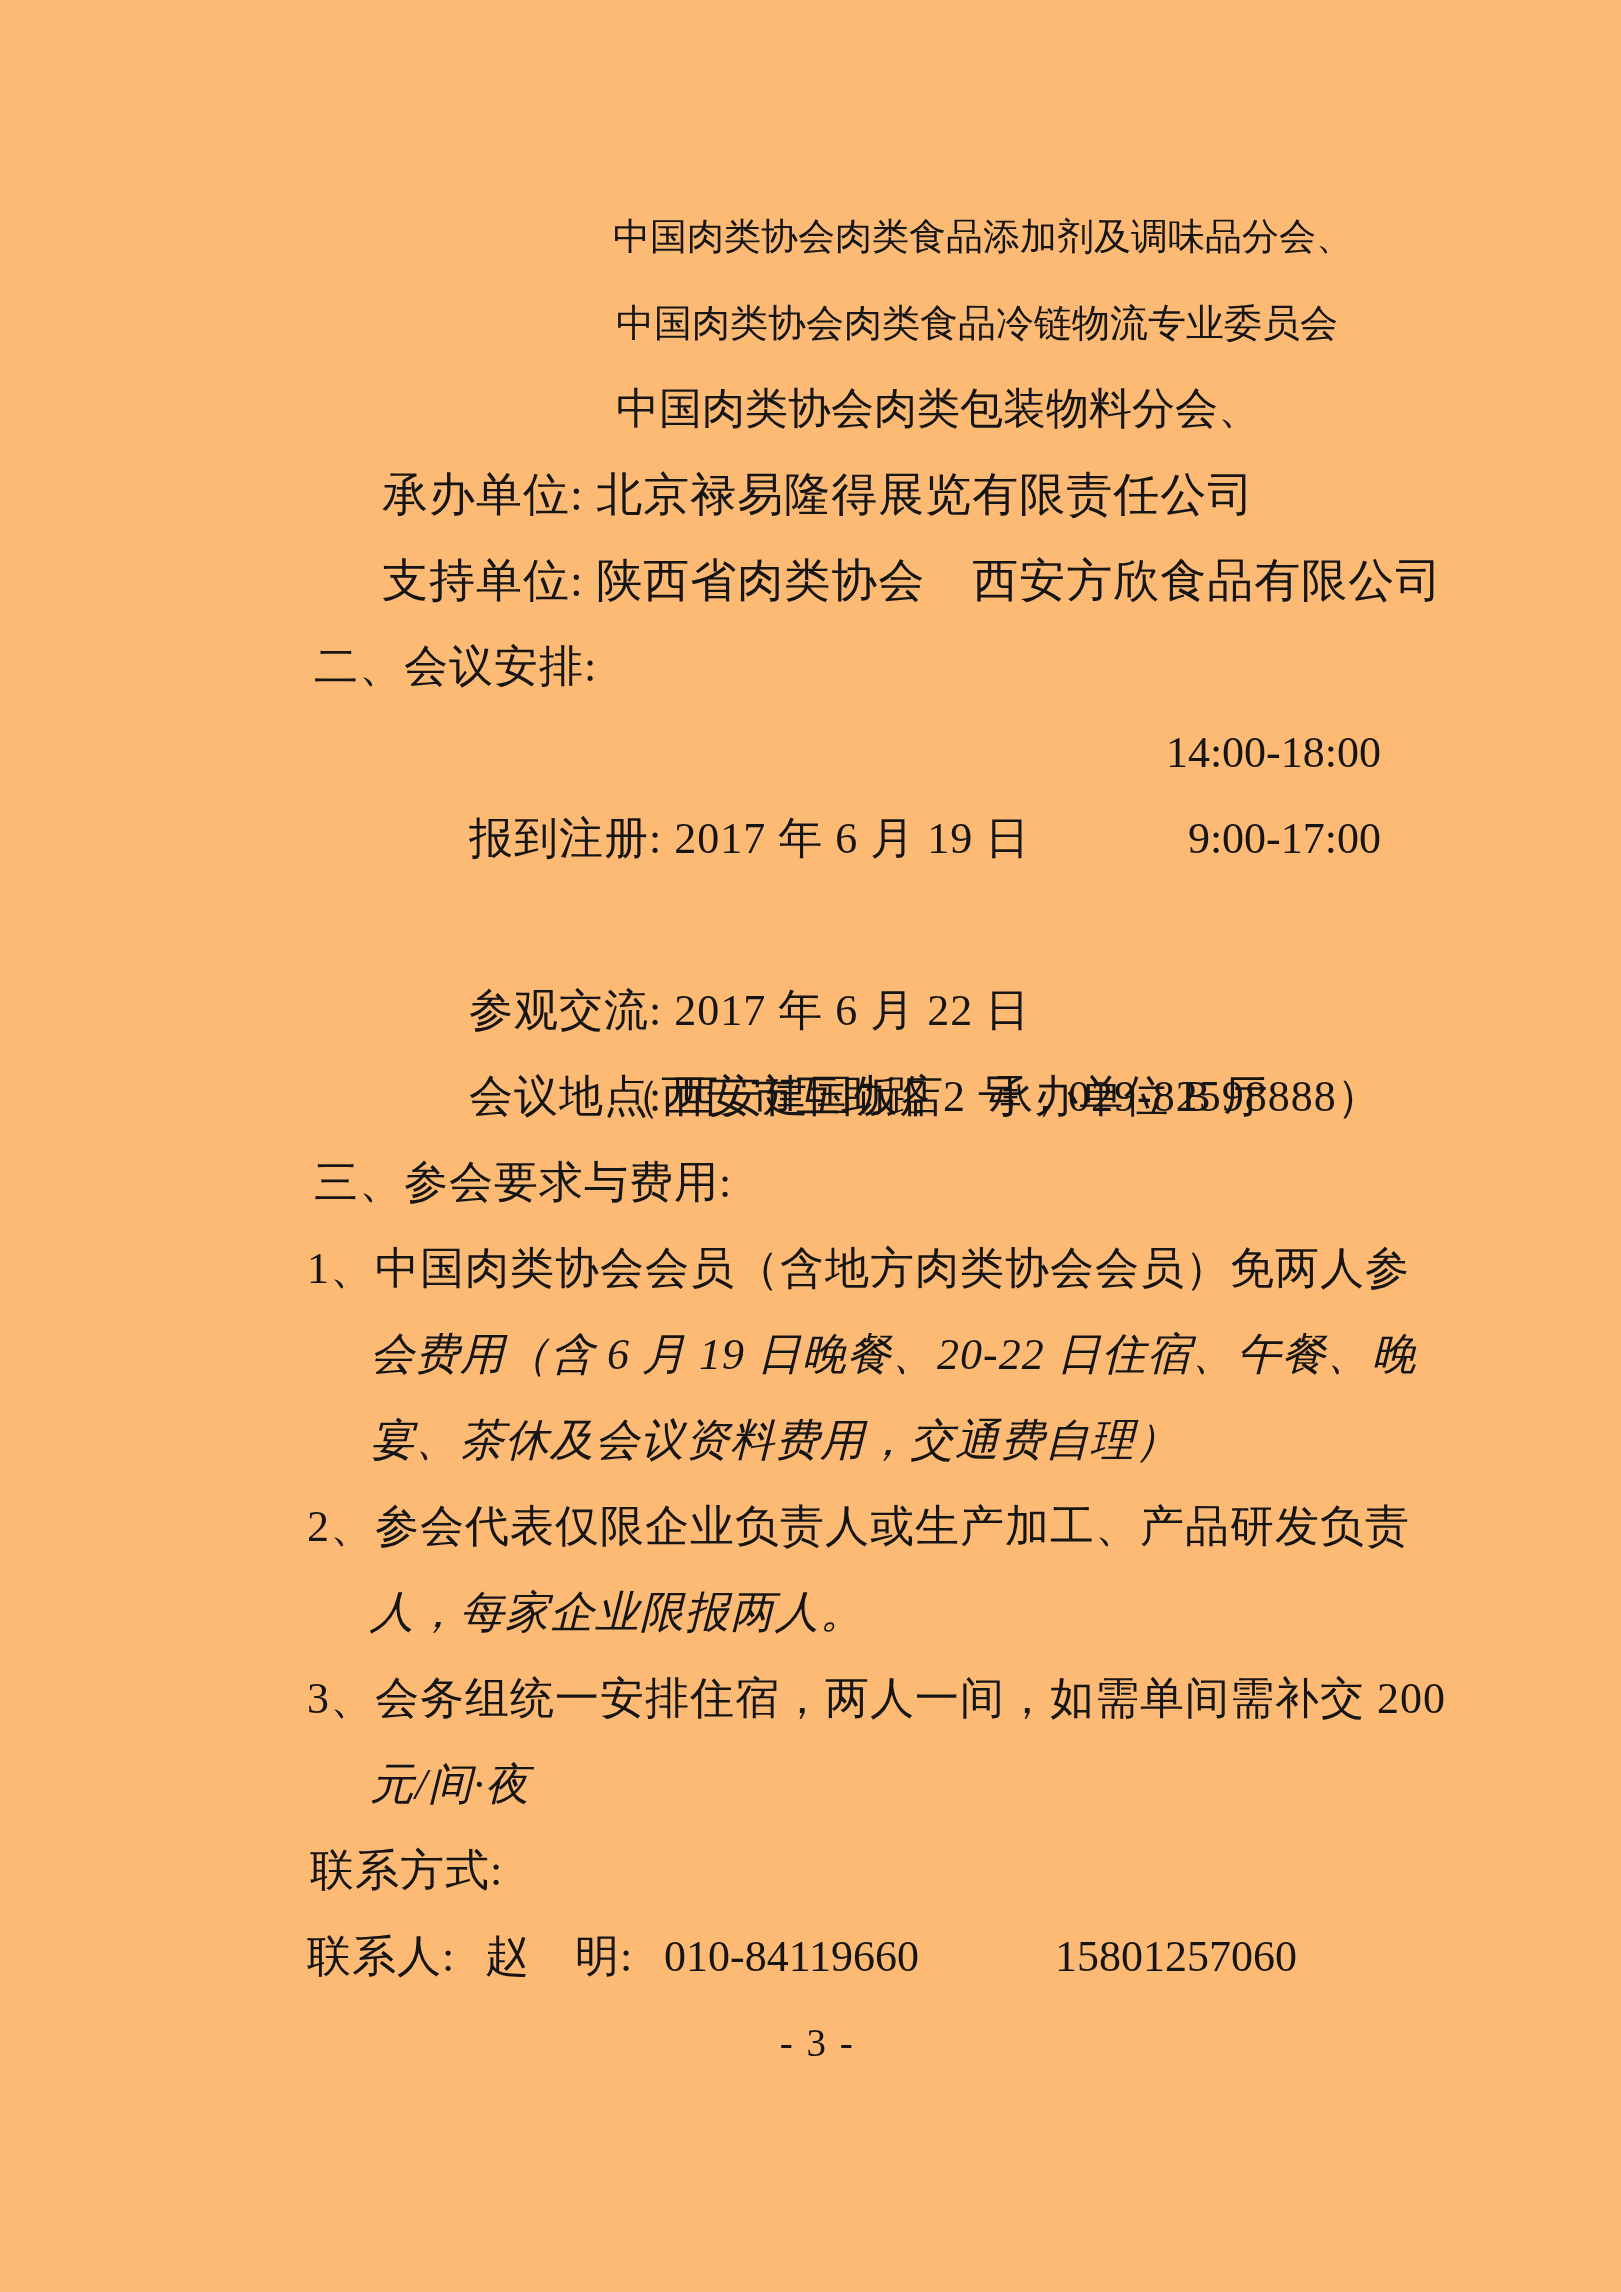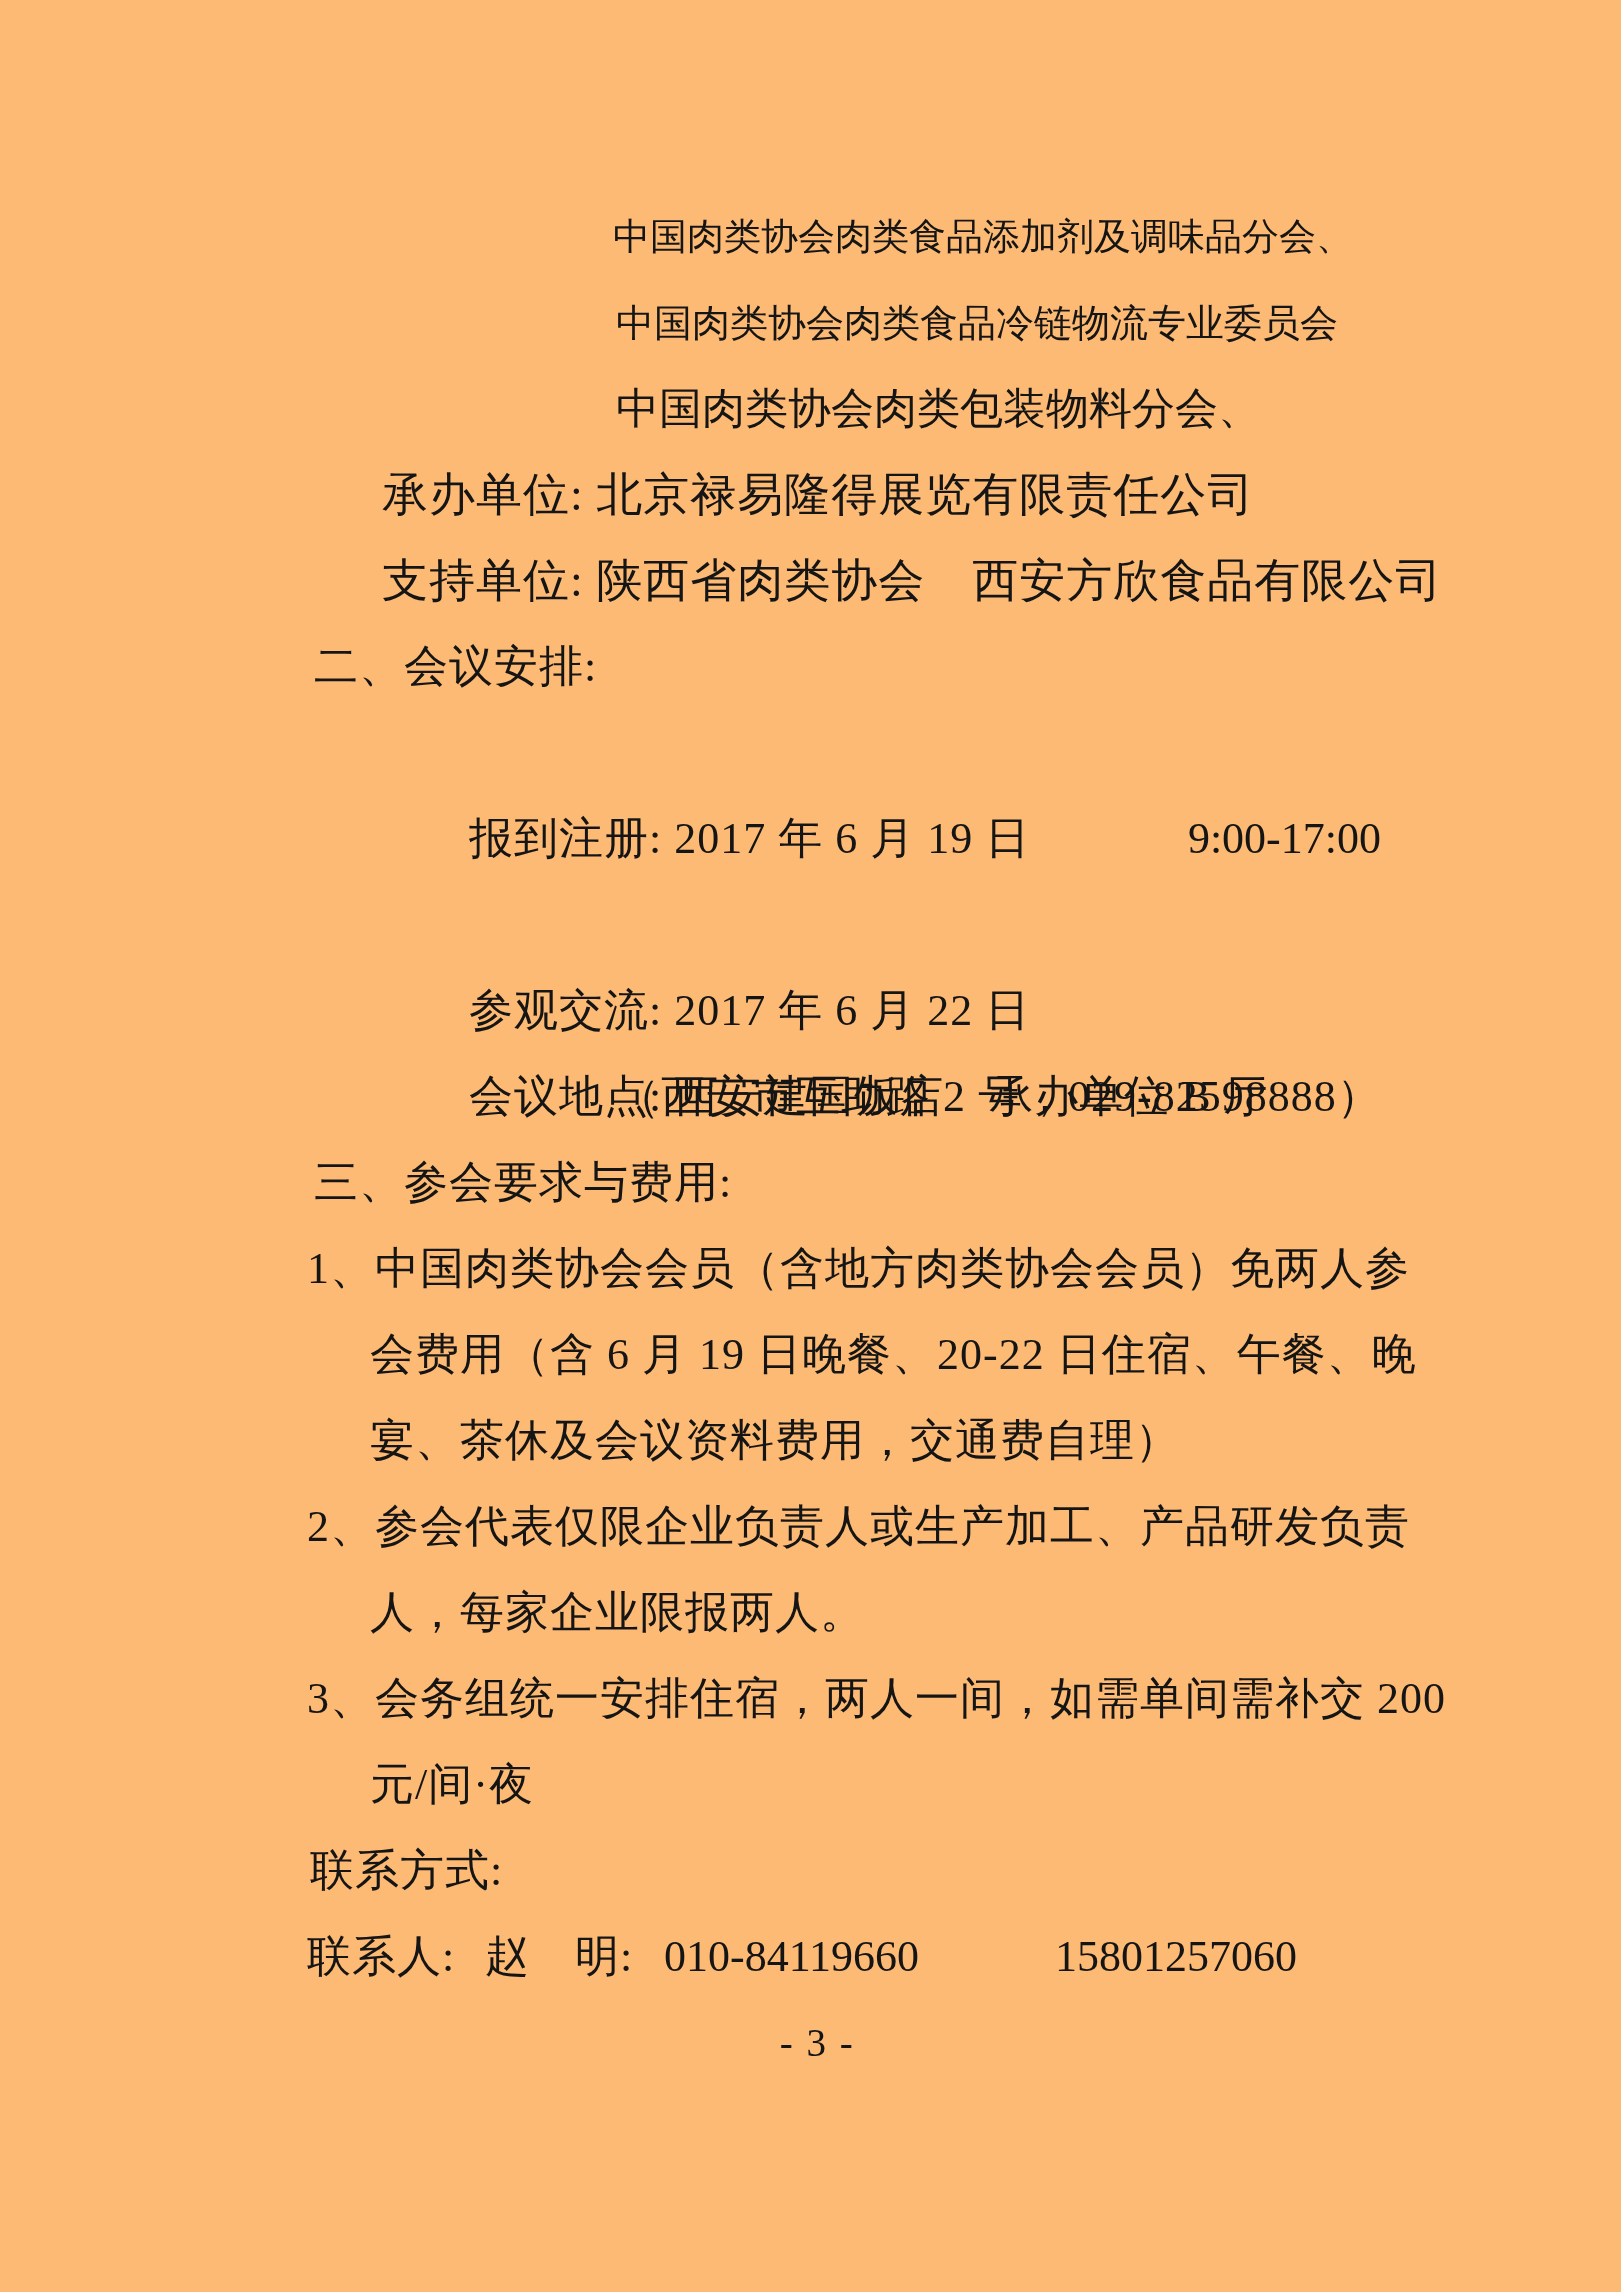--- a/index.html
+++ b/index.html
@@ -30,21 +30,21 @@
   
   .sched{padding-left:397px;position:relative;}
   .sched .time{
     position:absolute;top:0;right:240px;
     font-size:44px;letter-spacing:0;
   }
   
   .paren{padding-left:616px;}
   
   .num{padding-left:307px;}
-  .cont{padding-left:370px;}
+  .cont{padding-left:370px;font-style:italic;}
   
   .contact-head{padding-left:310px;}
   .contact-row{position:relative;}
   .contact-row span{position:absolute;top:0;white-space:pre;}
   .c-label{left:307px;}
   .c-name{left:485px;}
   .c-phone{left:664px;letter-spacing:0;}
   .c-mobile{left:1055px;letter-spacing:0;}
   
   .pagenum{font-size:39px;text-align:center;padding-left:13.7px;letter-spacing:2px;}
@@ -59,20 +59,21 @@
     <div class="line org3">中国肉类协会肉类食品冷链物流专业委员会</div>
     <div class="line org2">中国肉类协会肉类包装物料分会、</div>
 
     <div class="line unit">承办单位: 北京禄易隆得展览有限责任公司</div>
     <div class="line unit">支持单位: 陕西省肉类协会　西安方欣食品有限公司</div>
 
     <div class="line heading">二、会议安排:</div>
 
     <div class="line sched">
       <span>报到注册: 2017 年 6 月 19 日</span>
+      <span class="time">14:00-18:00</span>
     </div>
     <div class="line sched">
       <span class="time">9:00-17:00</span>
     </div>
     <div class="line sched">
       <span>参观交流: 2017 年 6 月 22 日</span>
     </div>
     <div class="line sched">
       <span>会议地点: 西安建国饭店　承办单位 B 厅</span>
     </div>

